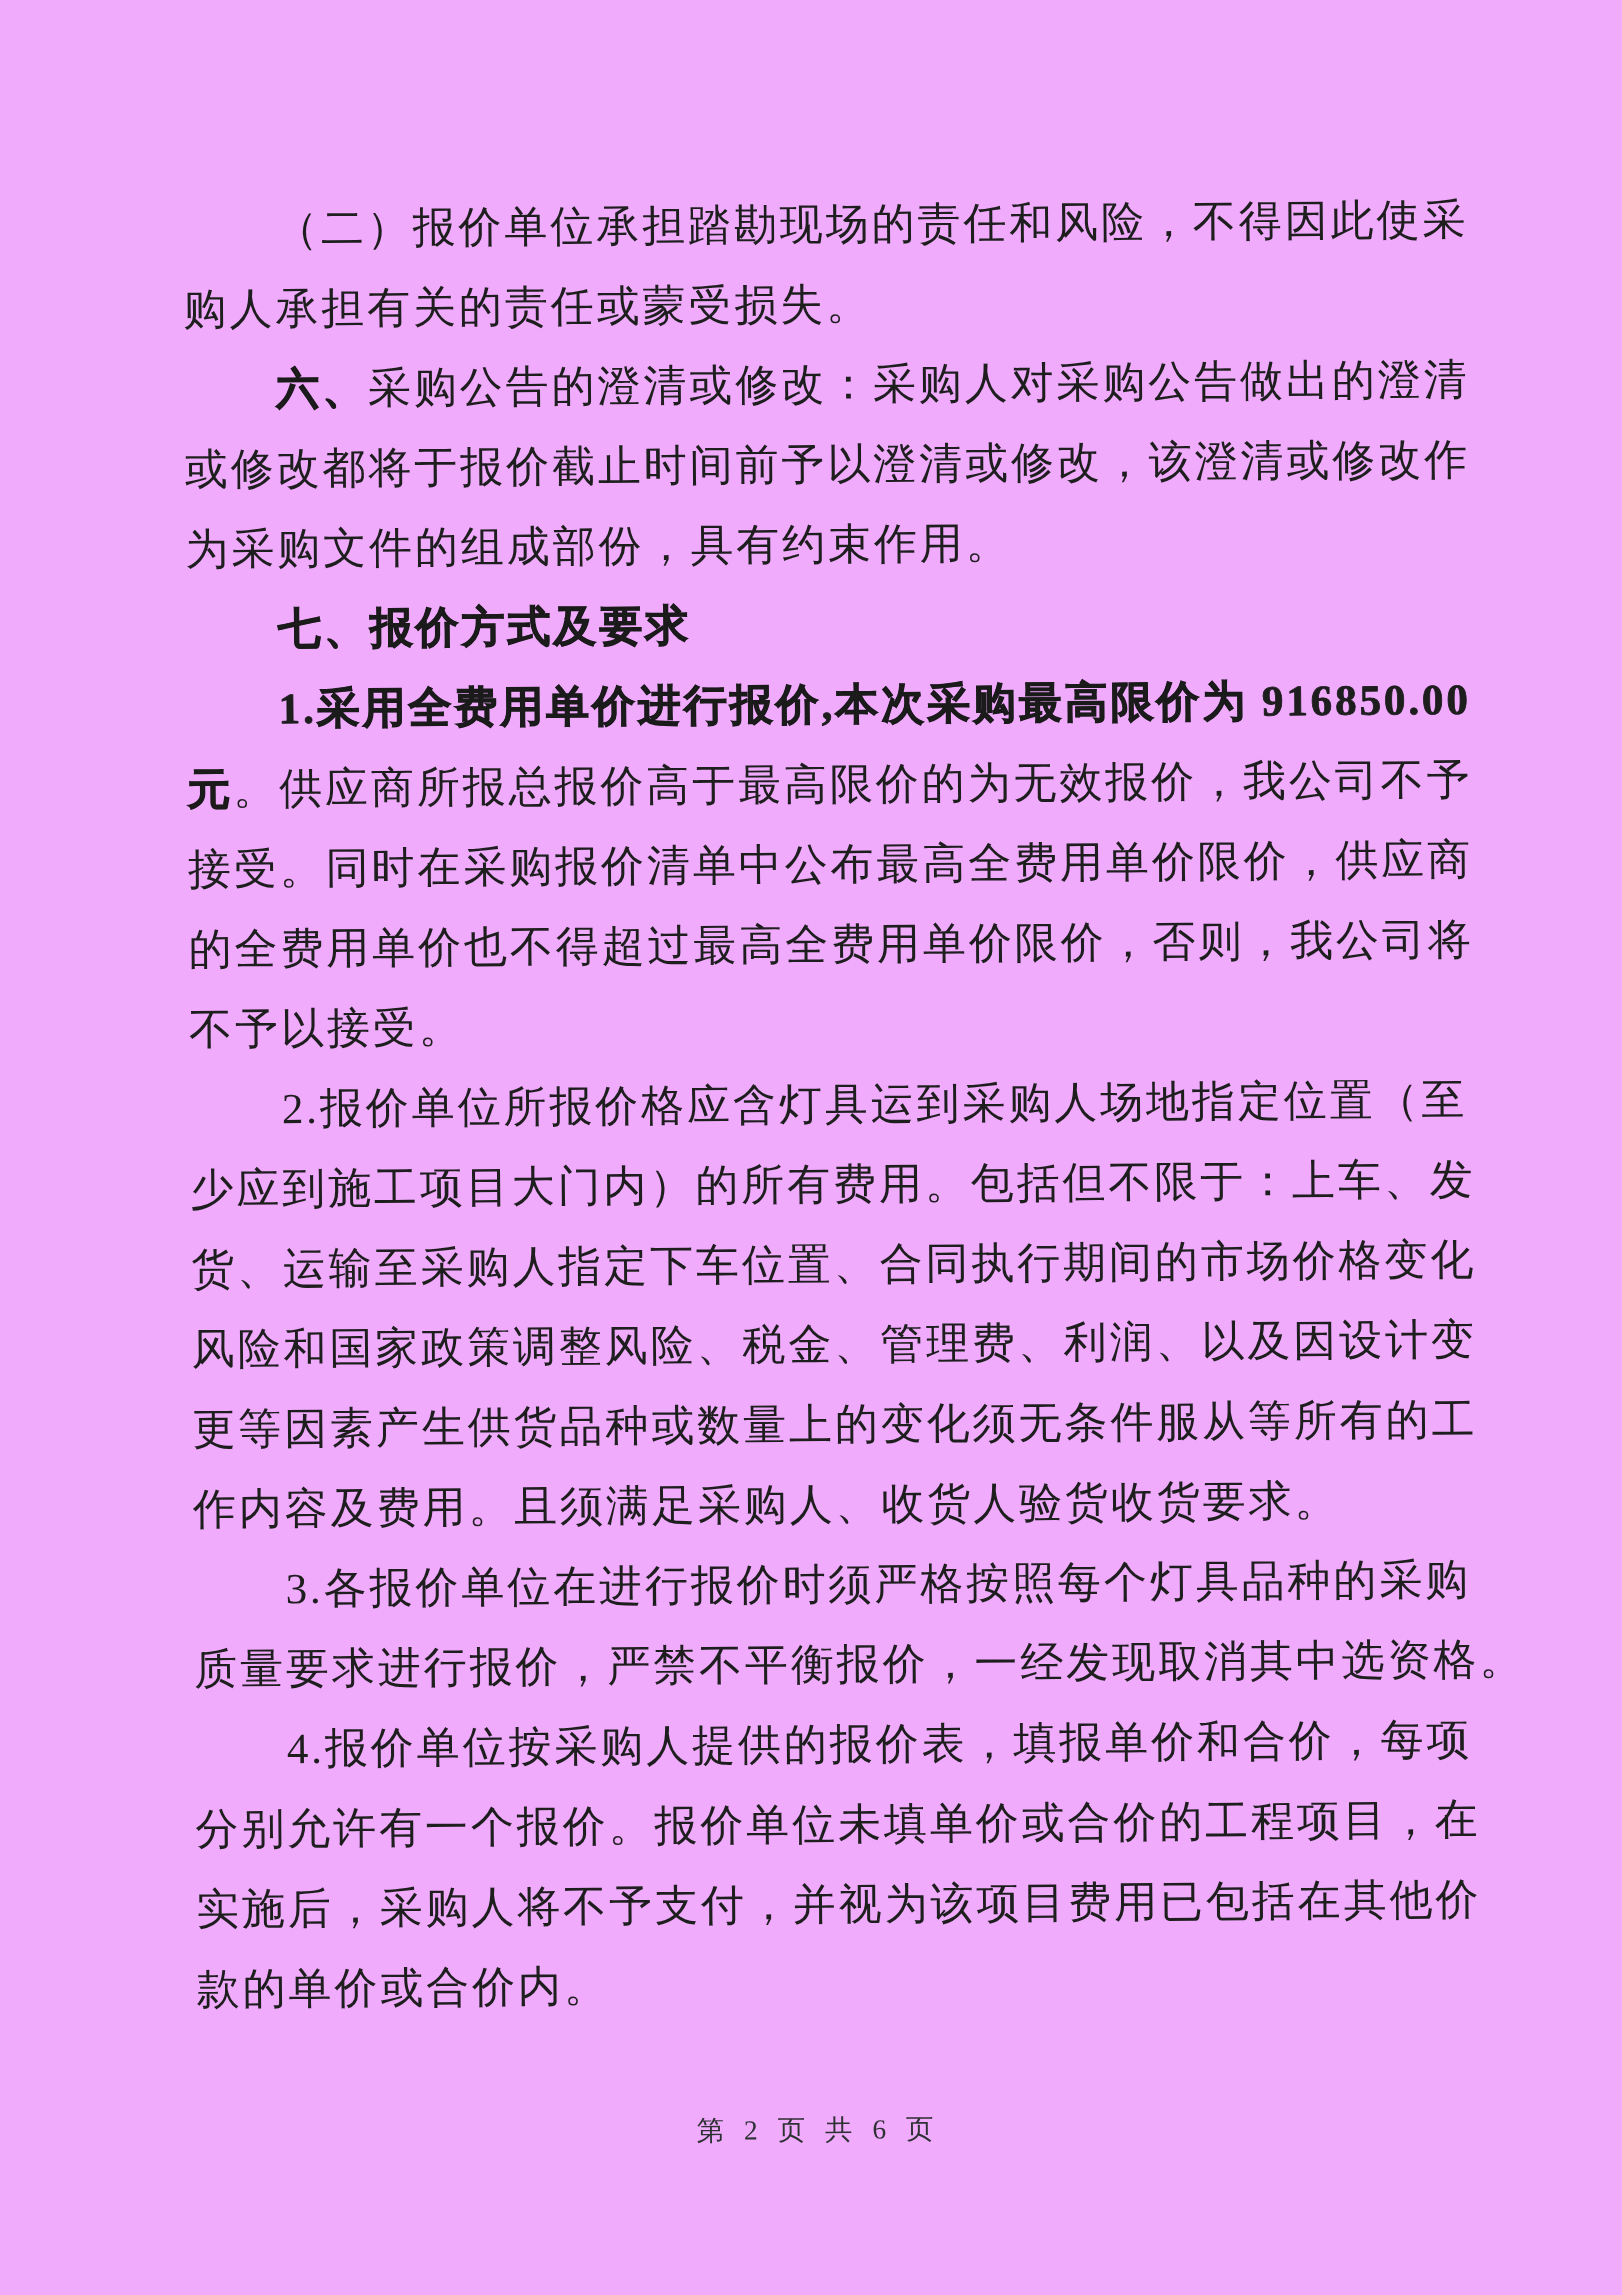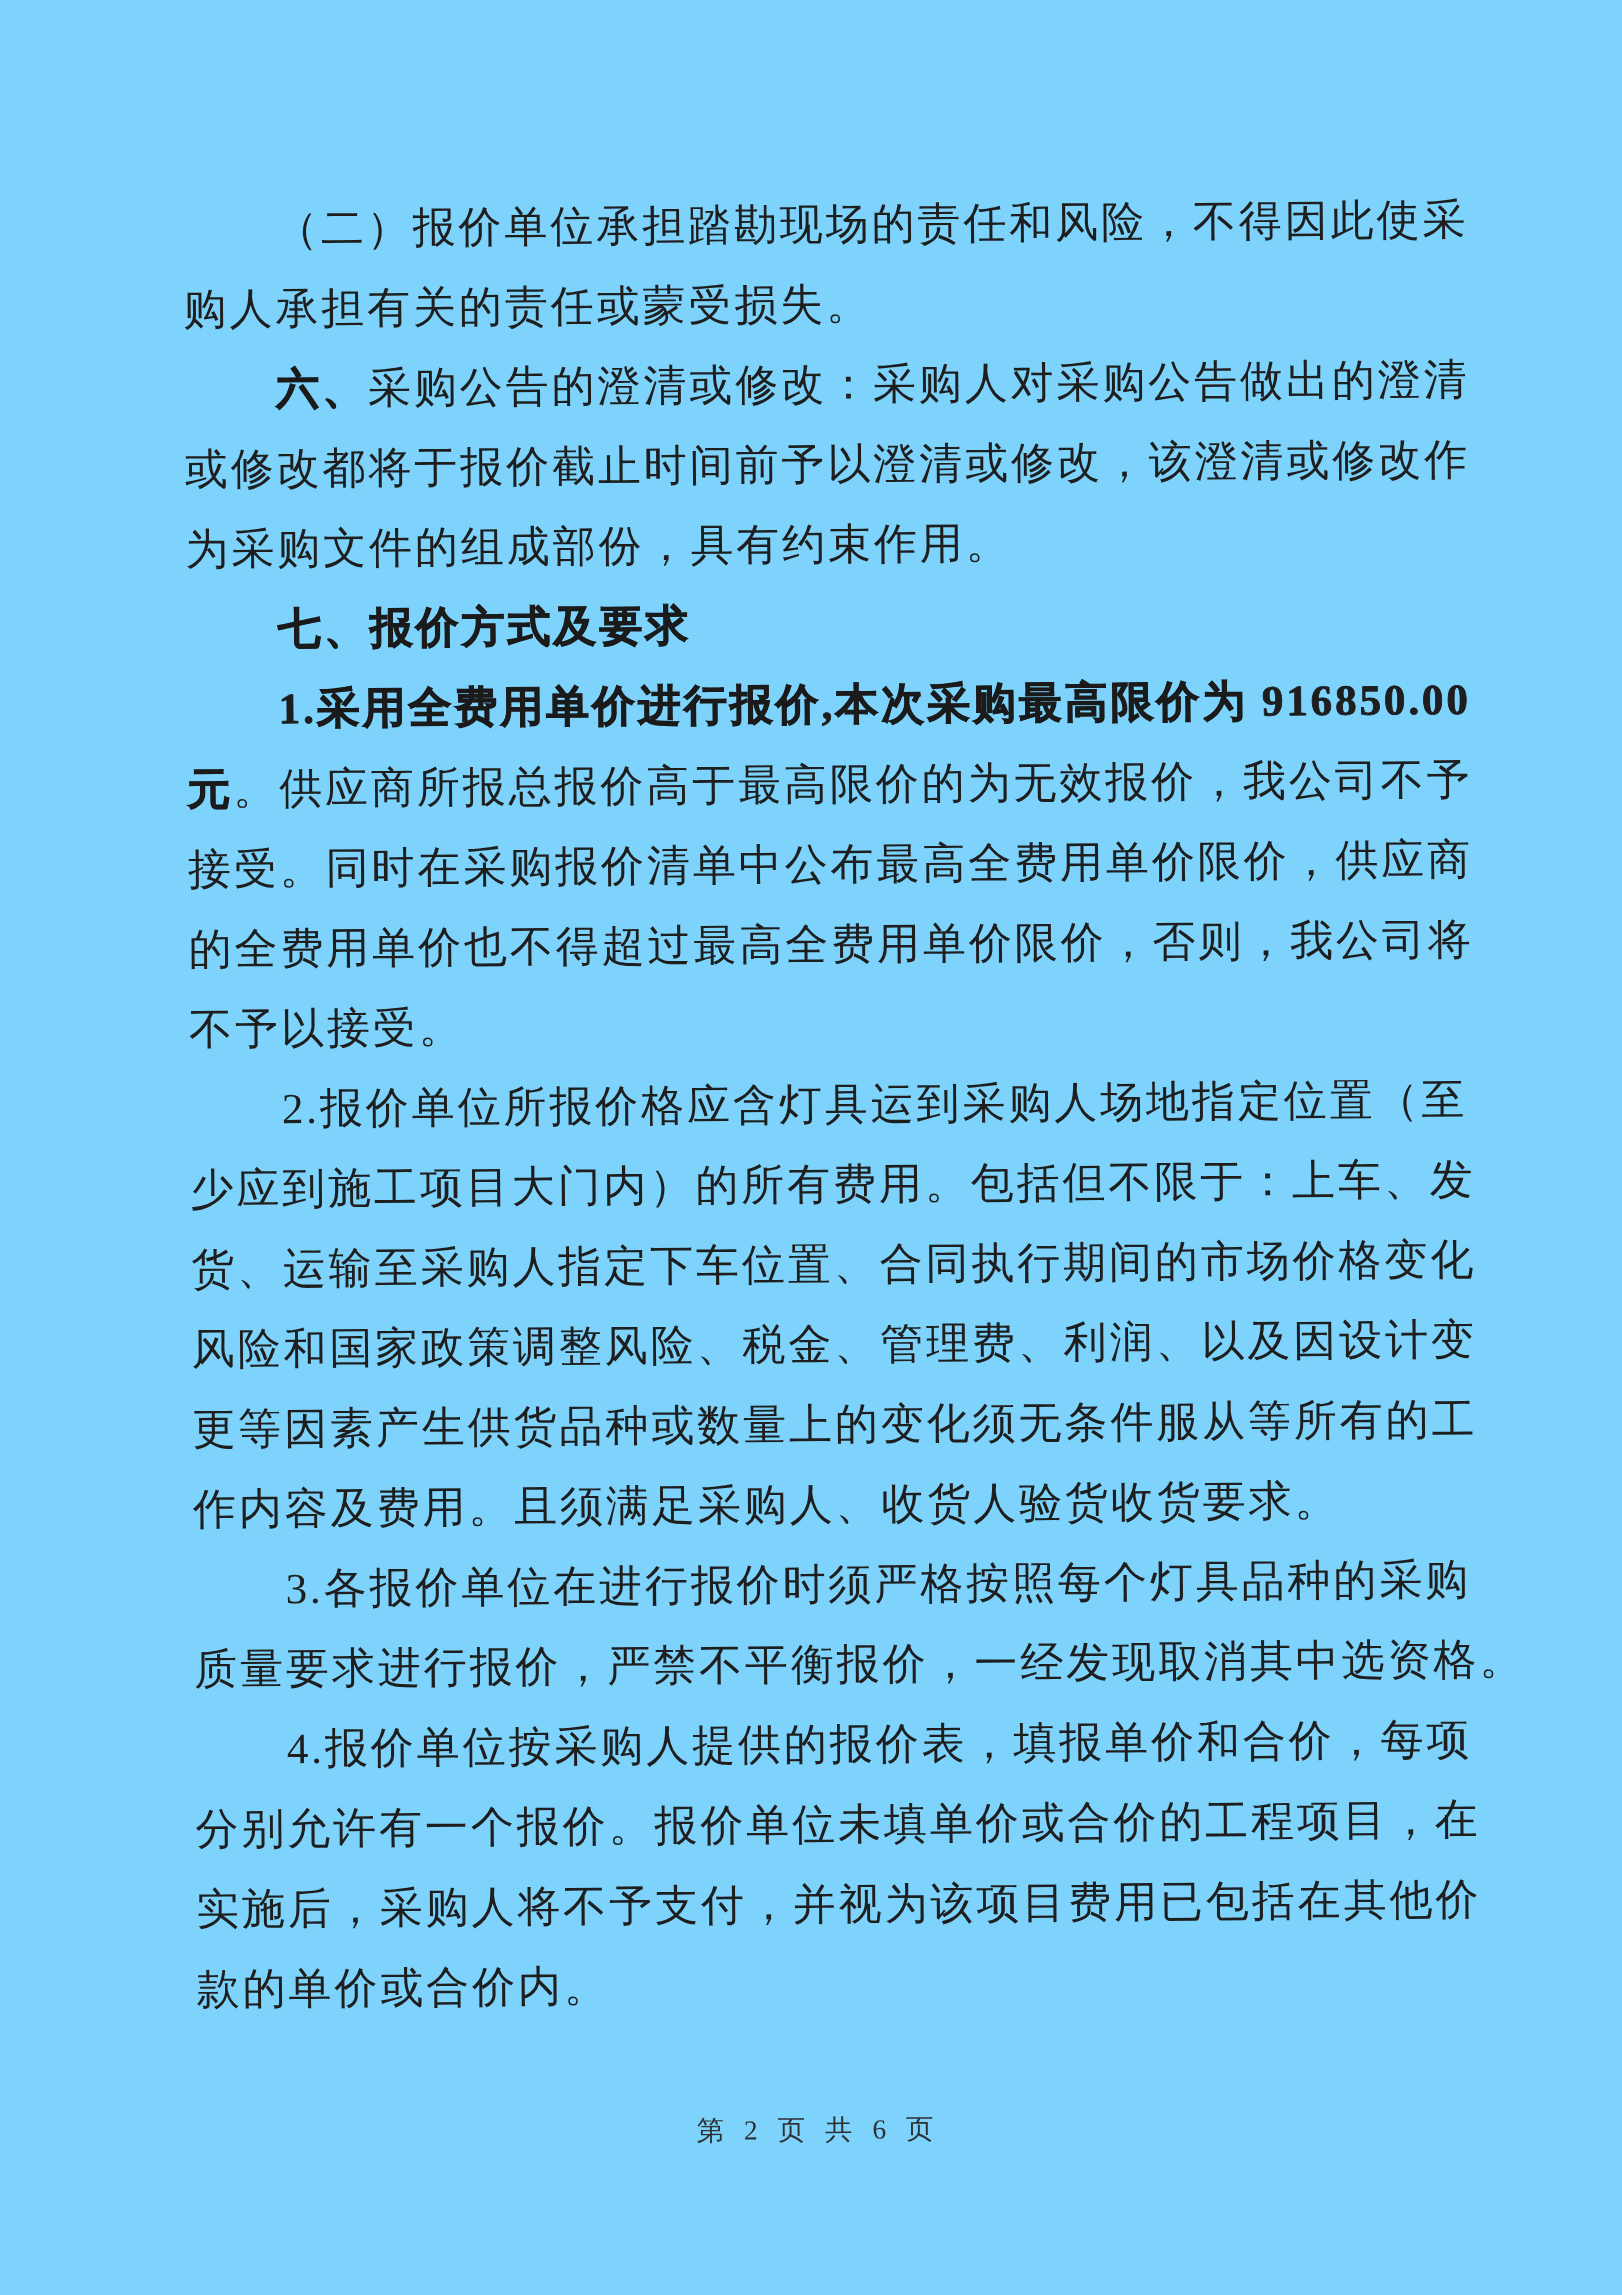--- a/index.html
+++ b/index.html
@@ -4,21 +4,21 @@
 <style>
   html, body {
     margin: 0;
     padding: 0;
     background: #e8e8e8;
   }
   .page {
     position: relative;
     width: 1623px;
     height: 2295px;
-    background: #7dd3fc;
+    background: #f0abfc;
     overflow: hidden;
     font-family: "Liberation Serif", serif;
   }
   
   .scan-skew {
     position: absolute;
     inset: 0;
     transform: rotate(-0.45deg);
     transform-origin: 50% 55%;
   }

